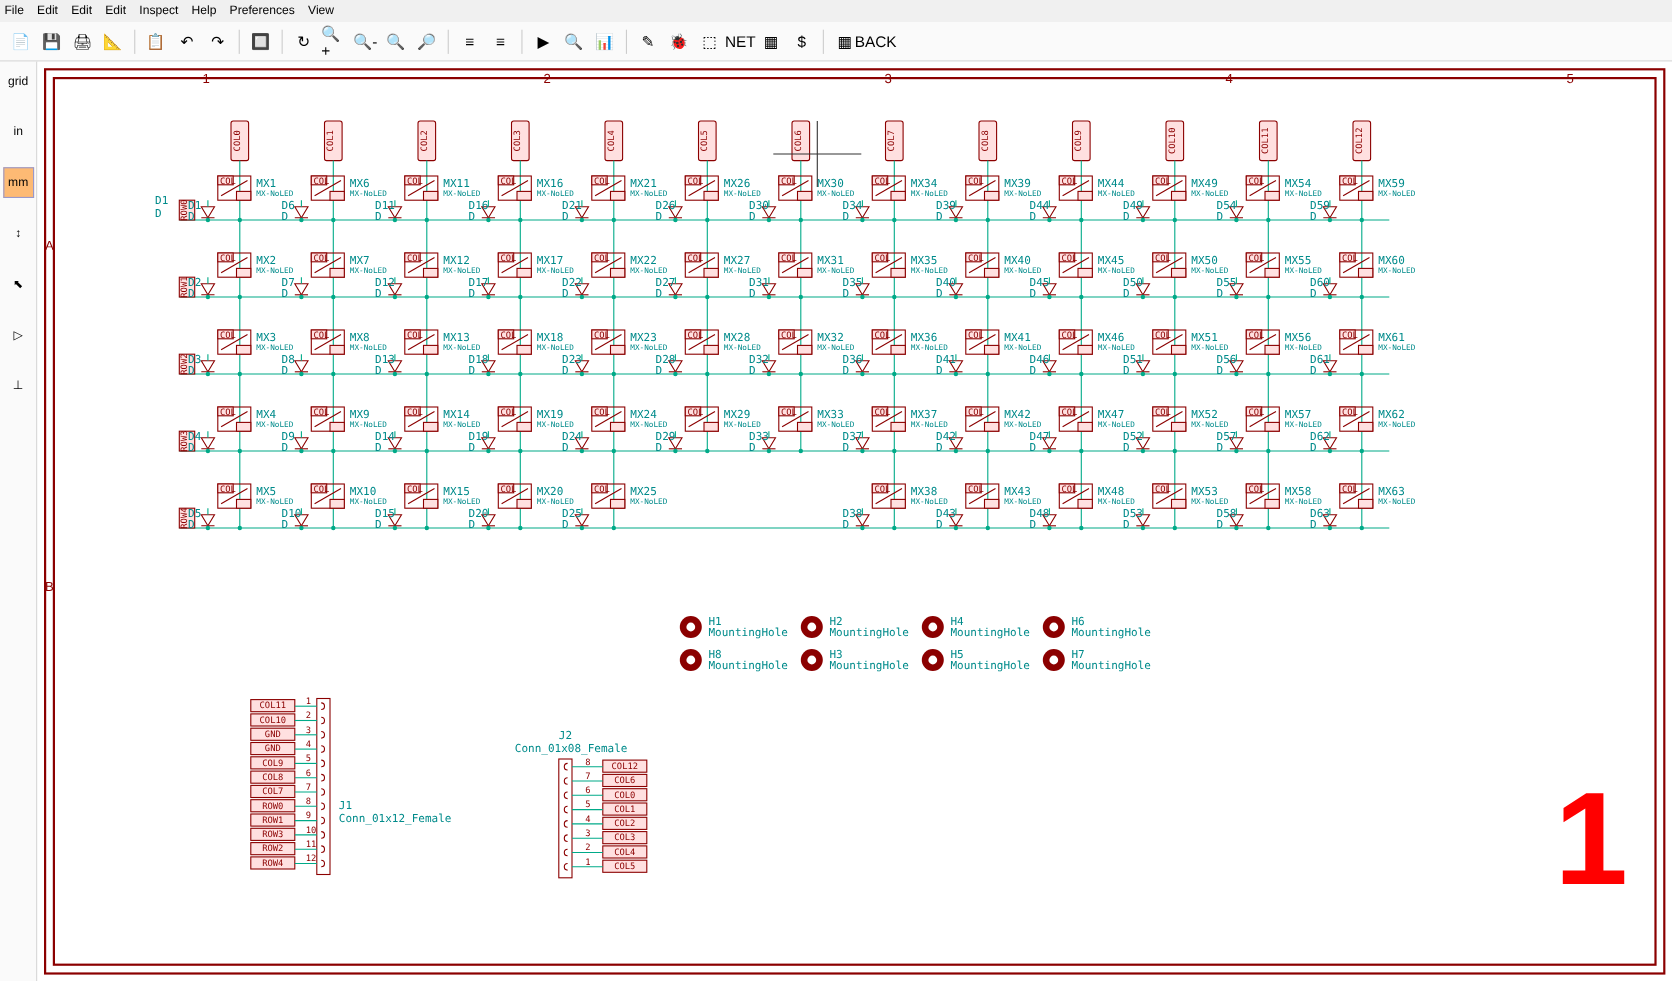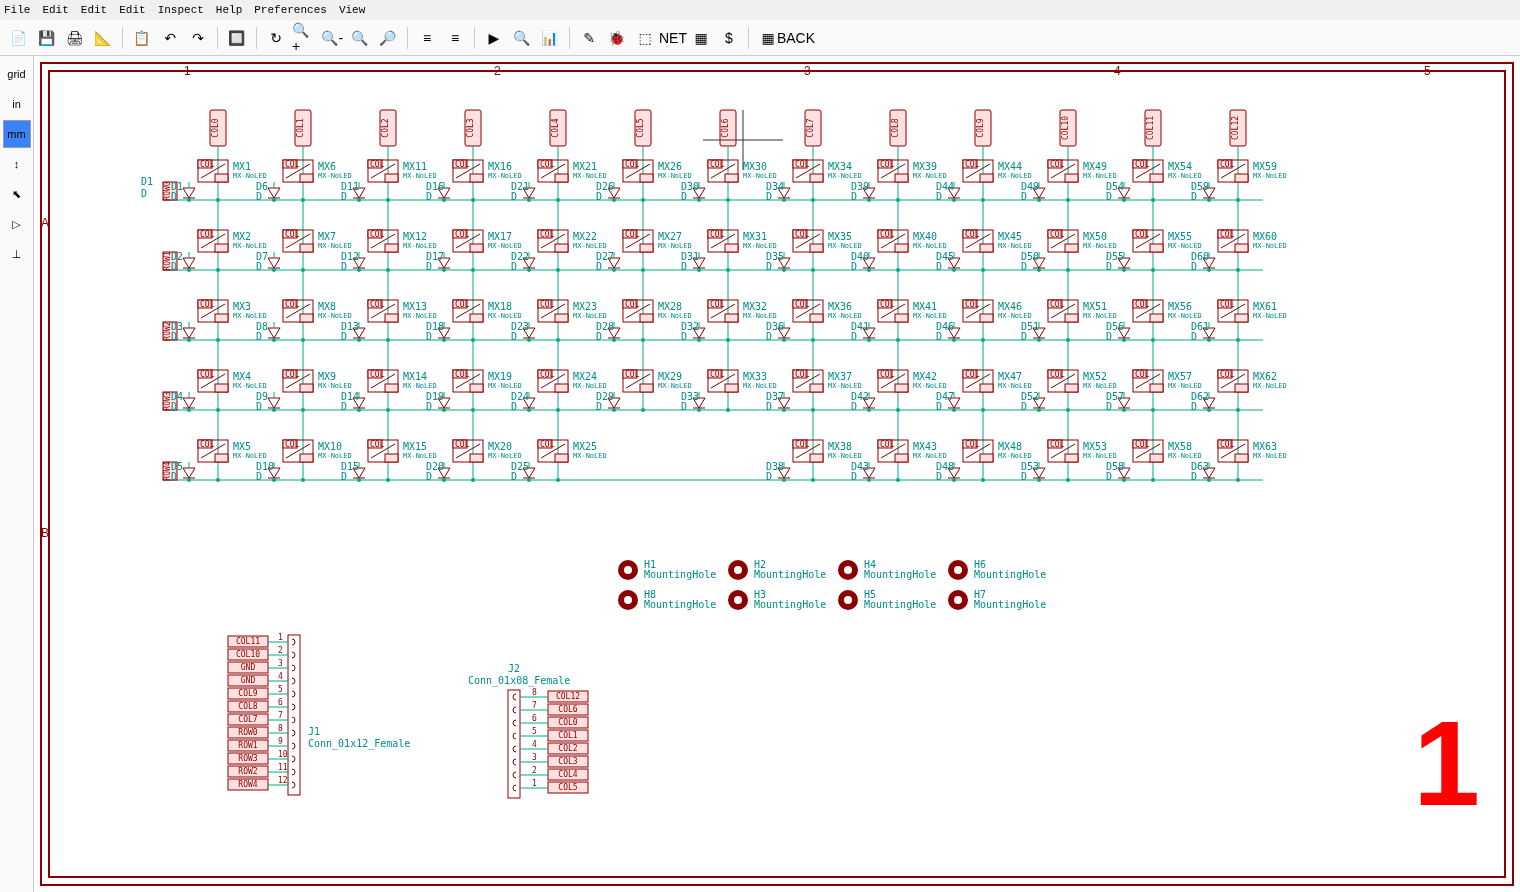--- a/index.html
+++ b/index.html
@@ -1,24 +1,24 @@
 <!DOCTYPE html>
 <html><head>
 <meta charset="utf-8">
 <style>
 * { margin: 0; padding: 0; box-sizing: border-box; }
 body { font-family: Arial, sans-serif; font-size: 11px; background: #fff; width: 1520px; height: 892px; overflow: hidden; position: relative; }
-.menubar { height: 20px; background: #f0f0f0; display: flex; align-items: center; padding: 0 4px; gap: 12px; font-family: Liberation Mono, monospace; }
+.menubar { height: 20px; background: #f0f0f0; display: flex; align-items: center; padding: 0 4px; gap: 12px; }
 .menubar span { cursor: pointer; }
 .toolbar { height: 36px; background: #fafafa; border-bottom: 1px solid #ccc; display: flex; align-items: center; padding: 0 6px; gap: 2px; }
 .tbtn { width: 26px; height: 26px; display: flex; align-items: center; justify-content: center; border: 1px solid transparent; cursor: pointer; font-size: 14px; }
 .tsep { width: 1px; height: 22px; background: #ccc; margin: 0 4px; }
-.sidebar { position: absolute; left: 0; top: 56px; width: 34px; height: 836px; background: #fafafa; border-right: 1px solid #ccc; display: flex; flex-direction: column; align-items: center; padding-top: 4px; gap: 2px; }
+.sidebar { position: absolute; left: 0; top: 56px; width: 34px; height: 836px; background: #fafafa; border-right: 1px solid #ccc; display: flex; flex-direction: column; align-items: center; padding-top: 4px; gap: 18px; }
 .sbtn { width: 28px; height: 28px; display: flex; align-items: center; justify-content: center; font-size: 11px; cursor: pointer; border: 1px solid transparent; }
-.sbtn.active { background: #3b82f6; border: 1px solid #99c; }
+.sbtn.active { background: #fdba74; border: 1px solid #99c; }
 .canvas { position: absolute; left: 34px; top: 56px; right: 0; bottom: 0; background: #fff; }
 .frame { position: absolute; border: 2px solid #8B0000; }
 .frame.outer { left: 6px; top: 6px; right: 6px; bottom: 6px; }
 .frame.inner { left: 14px; top: 14px; right: 14px; bottom: 14px; }
 .ruler-num { position: absolute; color: #8B0000; font-size: 12px; }
 .ruler-let { position: absolute; color: #8B0000; font-size: 12px; }
 svg.schem { position: absolute; left: 14px; top: 14px; width: 1456px; height: 806px; }
 .wire { stroke: #0a8; stroke-width: 1; fill: none; }
 .comp { stroke: #8B0000; stroke-width: 1; fill: none; }
 .jdot { fill: #0a8; }

